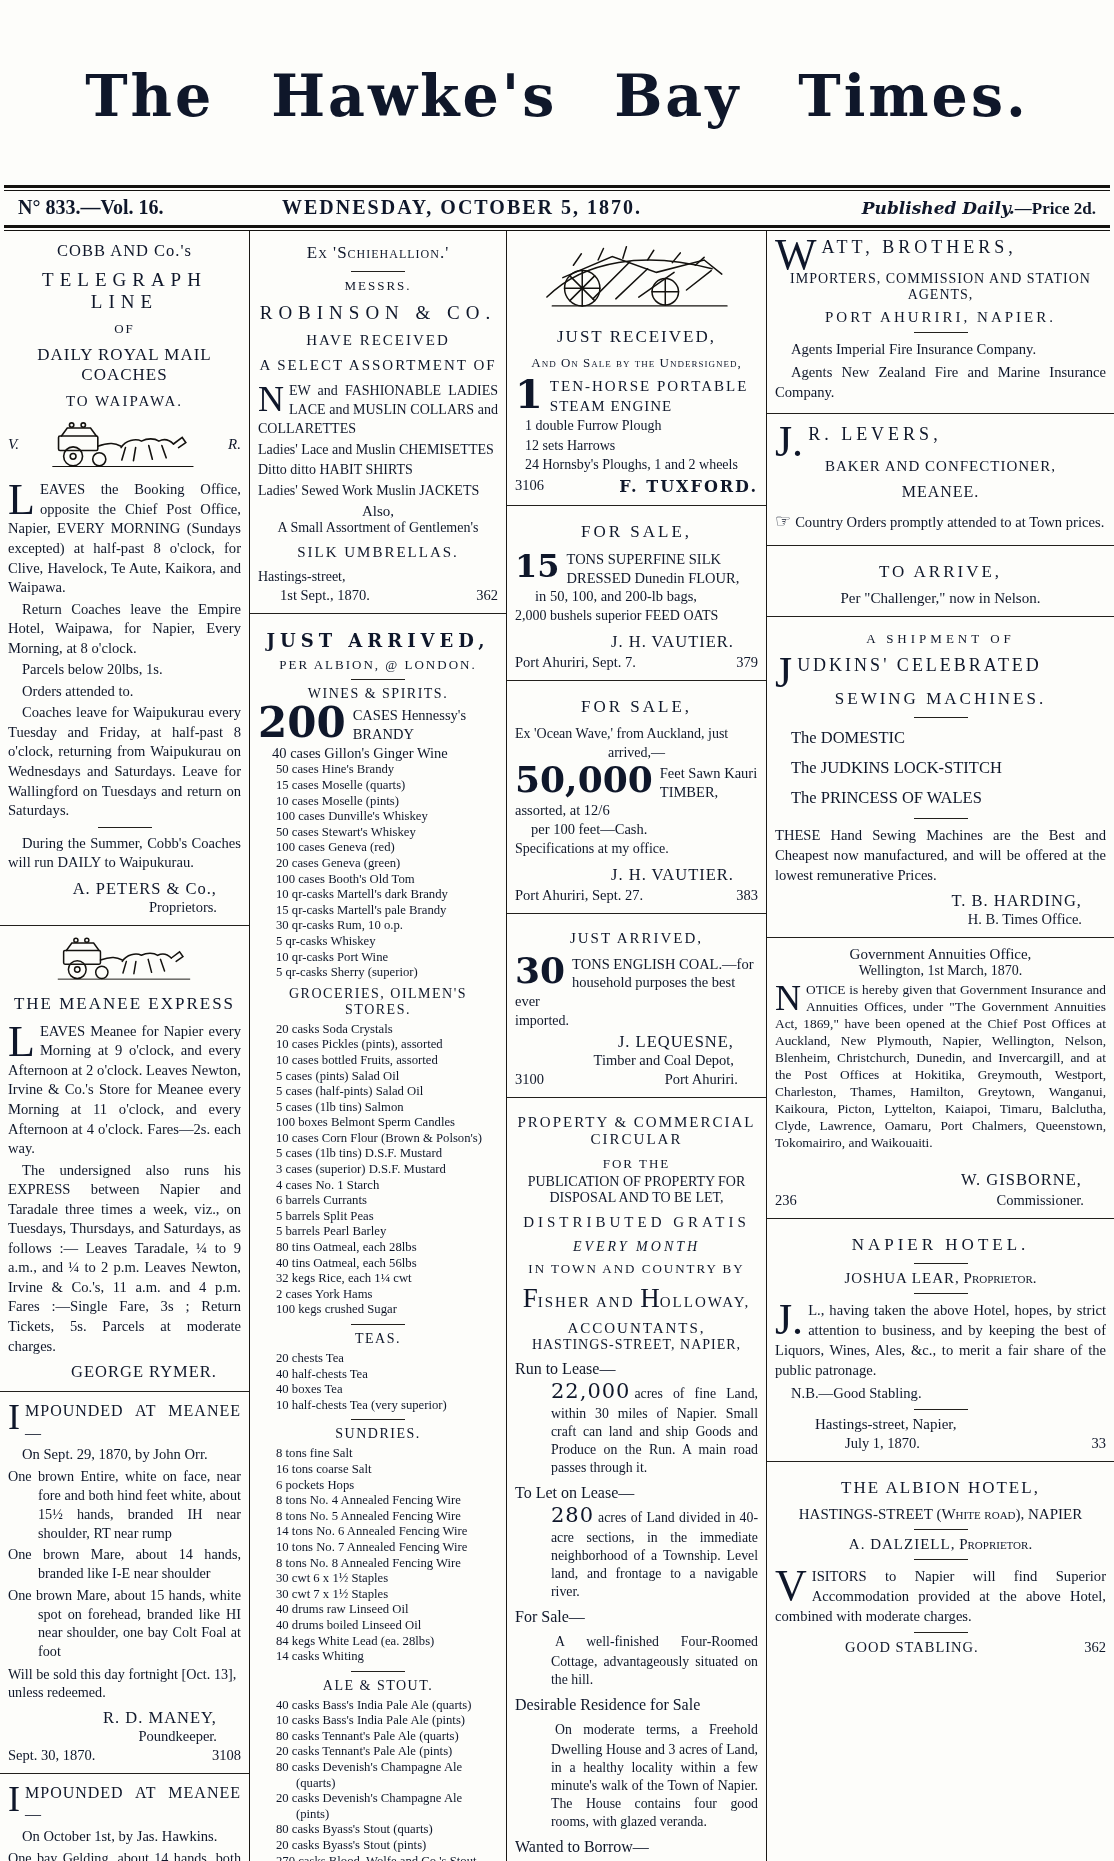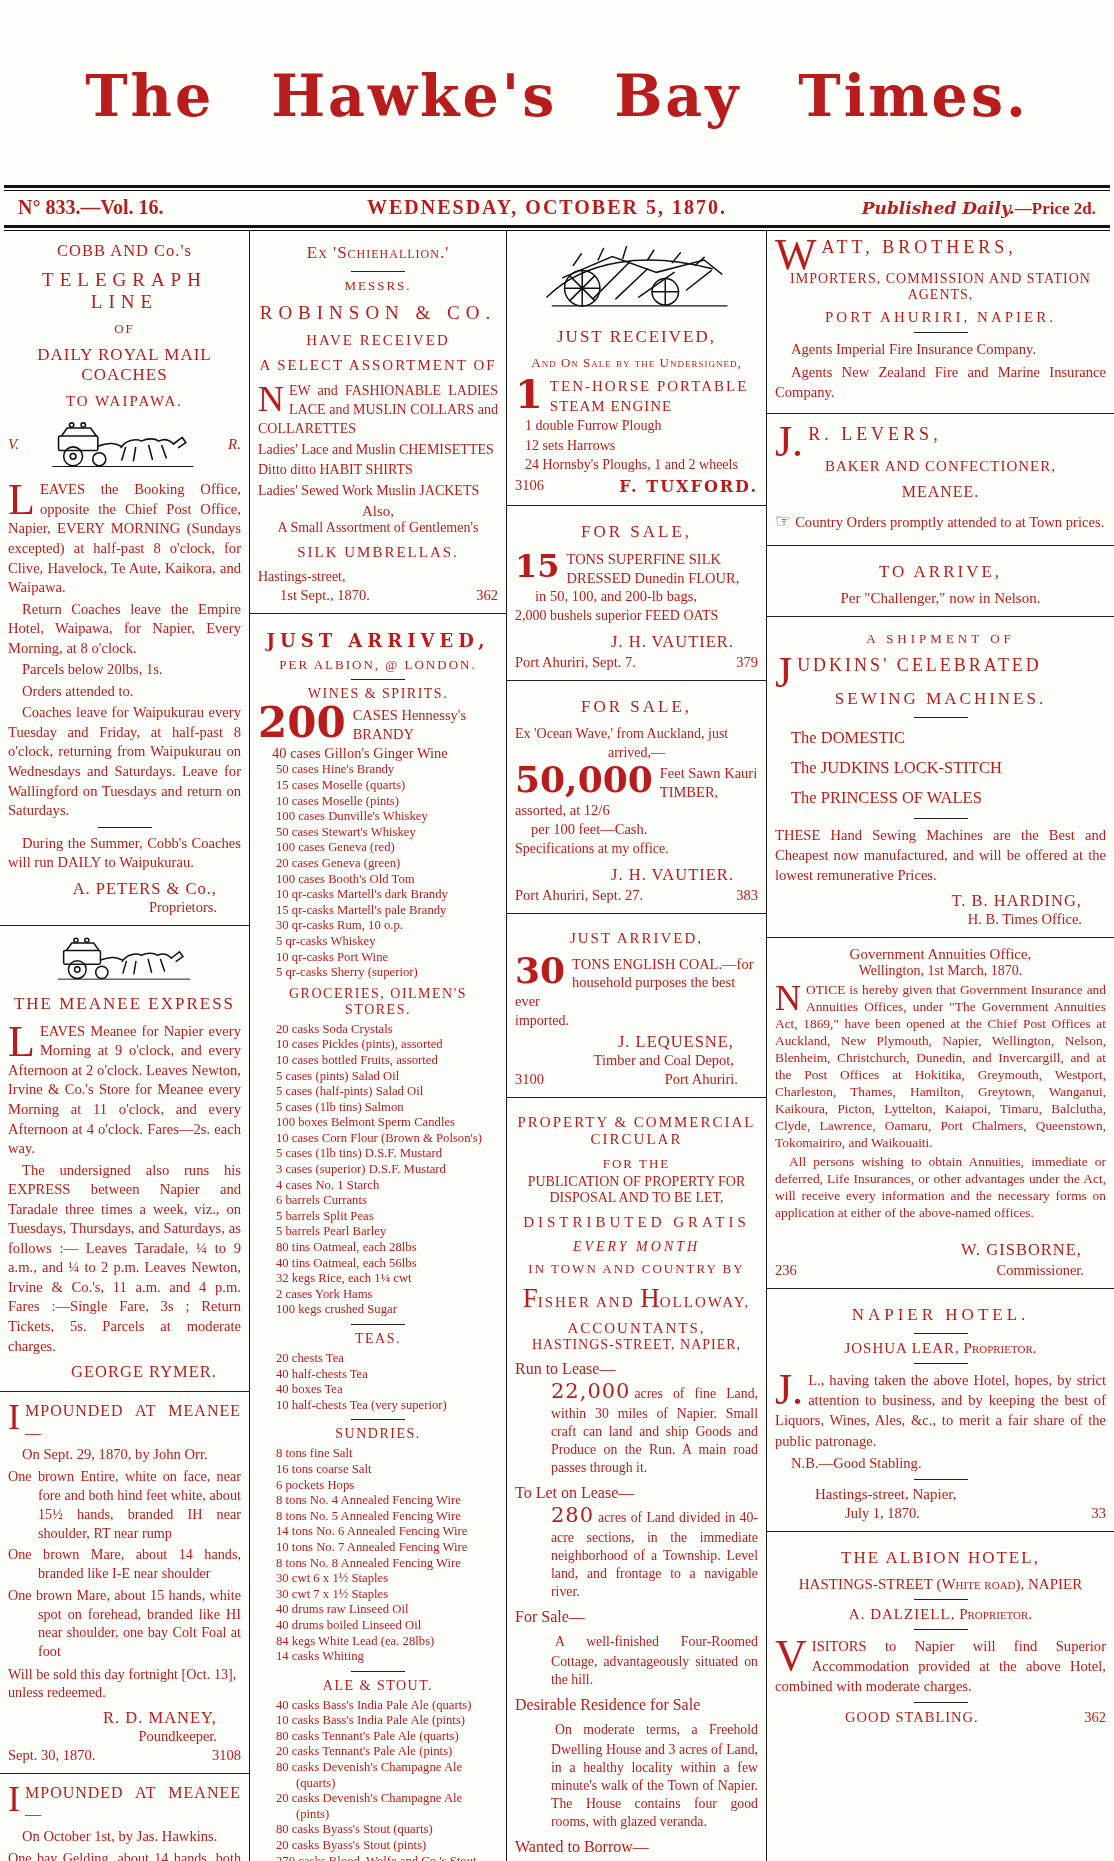--- a/index.html
+++ b/index.html
@@ -1,24 +1,24 @@
 <!DOCTYPE html>
 <html><head>
 <meta charset="utf-8">
 <style>
   html,body{margin:0;padding:0;background:#cfcfca;}
-  .page{width:1114px;height:1861px;margin:0 auto;background:#fdfdfa;color:#b91c1c;
+  .page{width:1114px;height:1861px;margin:0 auto;background:#fdfdfa;color:#0f172a;
         font-family:"Liberation Serif",serif;overflow:hidden;position:relative;box-sizing:border-box;}
   
   .masthead{text-align:center;font-family:"DejaVu Serif",serif;font-weight:700;
             font-size:57px;letter-spacing:3px;word-spacing:34px;padding:24px 0 18px;}
   .rule2{height:2px;border-top:3px solid #14120f;border-bottom:1px solid #14120f;margin:0 4px;}
   .dateline{display:flex;align-items:baseline;padding:5px 18px 6px;gap:14px;}
   .issue{flex:0 0 250px;font-size:20px;font-weight:700;}
-  .date{flex:1;text-align:center;font-size:20px;font-weight:700;letter-spacing:2px;}
+  .date{flex:1;font-size:20px;font-weight:700;letter-spacing:2px;}
   .pub{flex:0 0 270px;text-align:right;font-size:17px;font-weight:700;}
   .pub .bl{font-style:italic;font-family:"DejaVu Serif",serif;}
   
   .cols{display:grid;grid-template-columns:250px 257px 260px 1fr;height:1688px;overflow:hidden;}
   .col{padding:4px 8px 0;overflow:hidden;box-sizing:border-box;}
   .col:not(:last-child){border-right:1.5px solid #1b1916;}
   section{overflow:hidden;}
   
   .c{text-align:center;}
   .sep{border-top:1.5px solid #22201c;margin:9px -8px 8px;}
@@ -482,21 +482,20 @@
         <p class="p4 ni">THESE Hand Sewing Machines are the Best and Cheapest now manufactured, and will be offered at the lowest remunerative Prices.</p>
         <div class="sig"><span class="nm">T. B. HARDING,</span><span class="role">H. B. Times Office.</span></div>
       </section>
 
       <div class="sep"></div>
 
       <section class="annu">
         <div class="c fs15">Government Annuities Office,</div>
         <div class="c fs14">Wellington, 1st March, 1870.</div>
         <p class="p4 dcwrap"><span class="dc sm">N</span><span>OTICE is hereby given that Government Insurance and Annuities Offices, under "The Government Annuities Act, 1869," have been opened at the Chief Post Offices at Auckland, New Plymouth, Napier, Wellington, Nelson, Blenheim, Christchurch, Dunedin, and Invercargill, and at the Post Offices at Hokitika, Greymouth, Westport, Charleston, Thames, Hamilton, Greytown, Wanganui, Kaikoura, Picton, Lyttelton, Kaiapoi, Timaru, Balclutha, Clyde, Lawrence, Oamaru, Port Chalmers, Queenstown, Tokomairiro, and Waikouaiti.</span></p>
-        <p class="p4" style="text-indent:14px">All persons wishing to obtain Annuities, immediate or deferred, Life Insurances, or other advantages under the Act, will receive every information and the necessary forms on application at either of the above-named offices.</p>
         <div class="sig" style="margin-top:19px"><span class="nm">W. GISBORNE,</span></div>
         <div class="row">
             <span>236</span>
             <span style="padding-right:22px">Commissioner.</span>
           </div>
       </section>
 
       <div class="sep"></div>
 
       <section>

